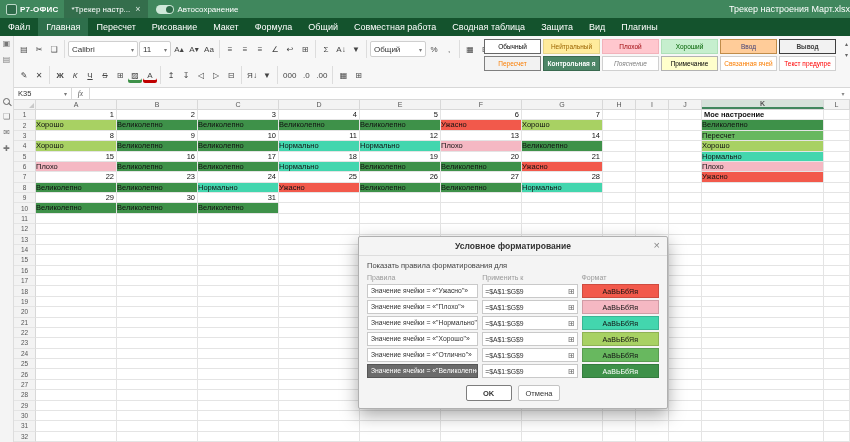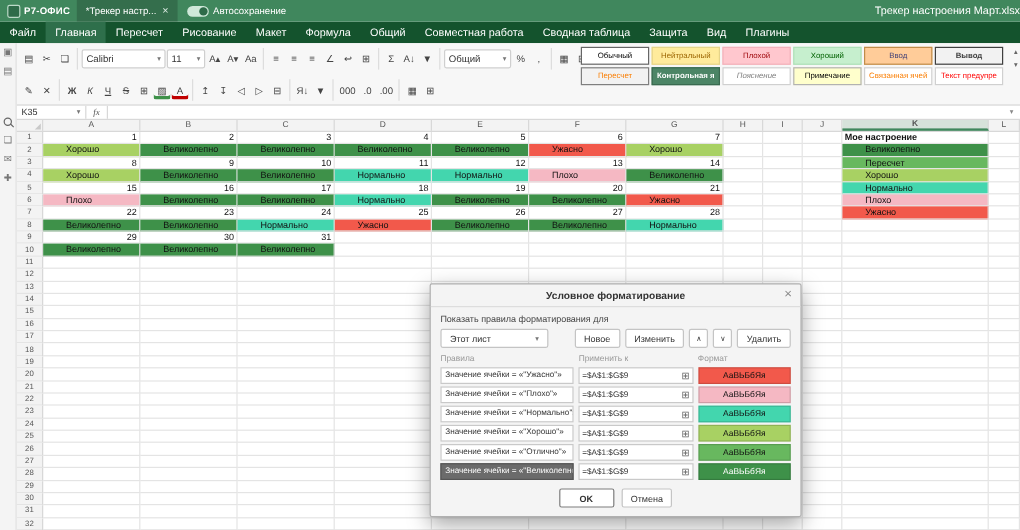--- a/index.html
+++ b/index.html
@@ -57,21 +57,21 @@
 .colheads{height:10px;display:flex;background:#f3f3f3;border-bottom:1px solid #d8d8d8;font-size:7px;color:#555;flex:none;}
 .corner{width:22px;border-right:1px solid #d8d8d8;position:relative;flex:none;}
 .corner::after{content:"";position:absolute;right:1px;bottom:1px;border-left:5px solid transparent;border-bottom:5px solid #c9c9c9;}
 .colh{border-right:1px solid #d8d8d8;display:flex;align-items:center;justify-content:center;flex:none;cursor:pointer;}
 .colh.sel{background:#d6e2da;font-weight:bold;border-bottom:2px solid #40875d;}
 .gridbody{flex:1;overflow:hidden;background:#fff;}
 .grow{display:flex;height:10.375px;}
 .gut{width:22px;background:#f3f3f3;border-right:1px solid #d8d8d8;border-bottom:1px solid #e4e4e4;font-size:6.5px;color:#555;display:flex;align-items:center;justify-content:center;flex:none;cursor:pointer;}
 .cell{border-right:1px solid #e4e4e4;border-bottom:1px solid #e4e4e4;font-size:7.5px;line-height:9.5px;overflow:hidden;white-space:nowrap;flex:none;cursor:cell;color:#111;}
 .cell.num{text-align:right;padding-right:2px;}
-.cell.mood{padding-left:19px;}
+.cell.mood{padding-left:0;}
 .cell.legend-h{font-weight:bold;padding-left:2px;}
 
 .dialog{position:absolute;left:358px;top:236px;width:310px;background:#f4f4f4;border:1px solid #b0b0b0;box-shadow:0 6px 18px rgba(0,0,0,.35);z-index:20;font-size:8px;border-radius:2px;}
 .dlg-head{height:19px;display:flex;align-items:center;justify-content:center;position:relative;border-bottom:1px solid #ddd;font-weight:bold;color:#333;font-size:8.5px;}
 .dlg-close{position:absolute;right:7px;top:2px;font-size:11px;color:#888;cursor:pointer;font-weight:normal;}
 .dlg-body{padding:5px 8px 7px;}
 .dlg-label{color:#444;font-size:7.5px;margin-bottom:4px;}
 .dlg-controls{display:flex;gap:4px;align-items:center;margin-bottom:6px;}
 .dlg-btn{height:16px;padding:0 7px;background:#fff;border:1px solid #c4c4c4;border-radius:2px;display:flex;align-items:center;justify-content:center;font-size:7.5px;color:#333;cursor:pointer;white-space:nowrap;}
 .dlg-btn.sm{width:16px;padding:0;font-size:6px;}
@@ -742,32 +742,20 @@
   </div>
 </div>
 
 <div class="dialog">
   <div class="dlg-head">
     <span>Условное форматирование</span>
     <span class="dlg-close">×</span>
   </div>
   <div class="dlg-body">
     <div class="dlg-label">Показать правила форматирования для</div>
-    <div class="dlg-controls">
-      <div class="dlg-btn scope">
-        <span>Этот лист</span>
-        <span class="car">▾</span>
-      </div>
-      <div class="spacer"></div>
-      <div class="dlg-btn">Новое</div>
-      <div class="dlg-btn">Изменить</div>
-      <div class="dlg-btn sm">∧</div>
-      <div class="dlg-btn sm">∨</div>
-      <div class="dlg-btn">Удалить</div>
-    </div>
     <div class="tbl-head">
       <span class="th1">Правила</span>
       <span class="th2">Применить к</span>
       <span class="th3">Формат</span>
     </div>
     <div class="rules">
         <div class="rule-row">
           <div class="rule-box">Значение ячейки = «"Ужасно"»</div>
           <div class="range-box">
             <span>=$A$1:$G$9</span>

